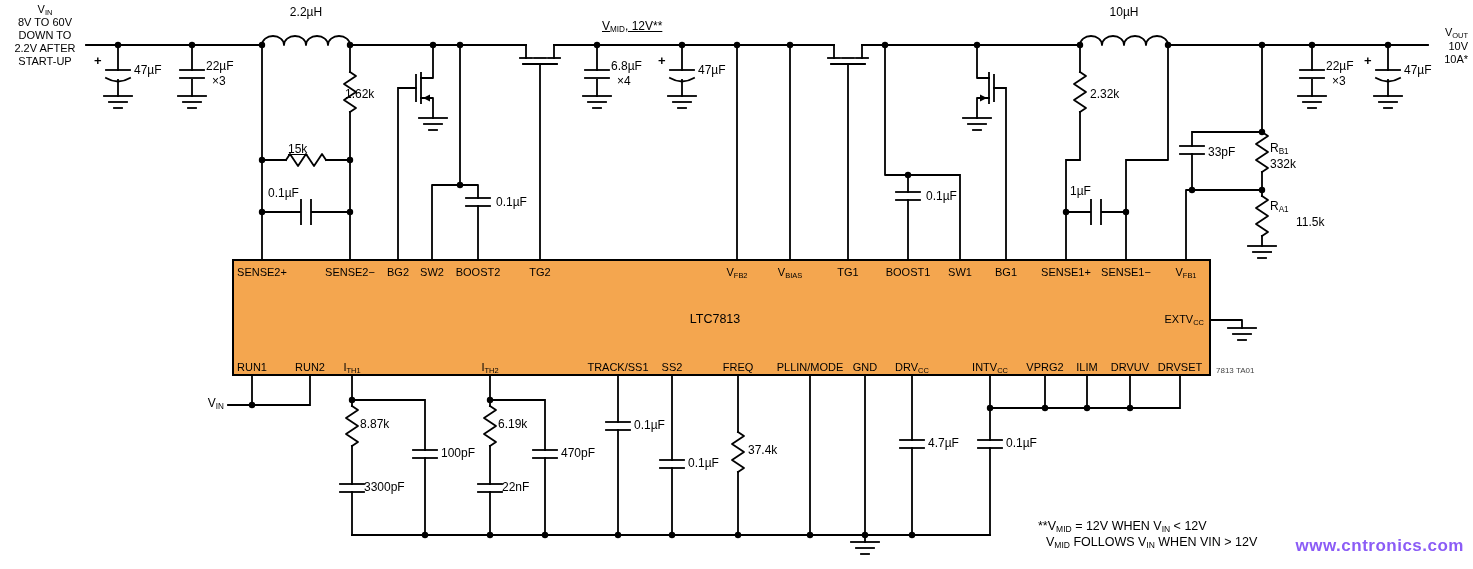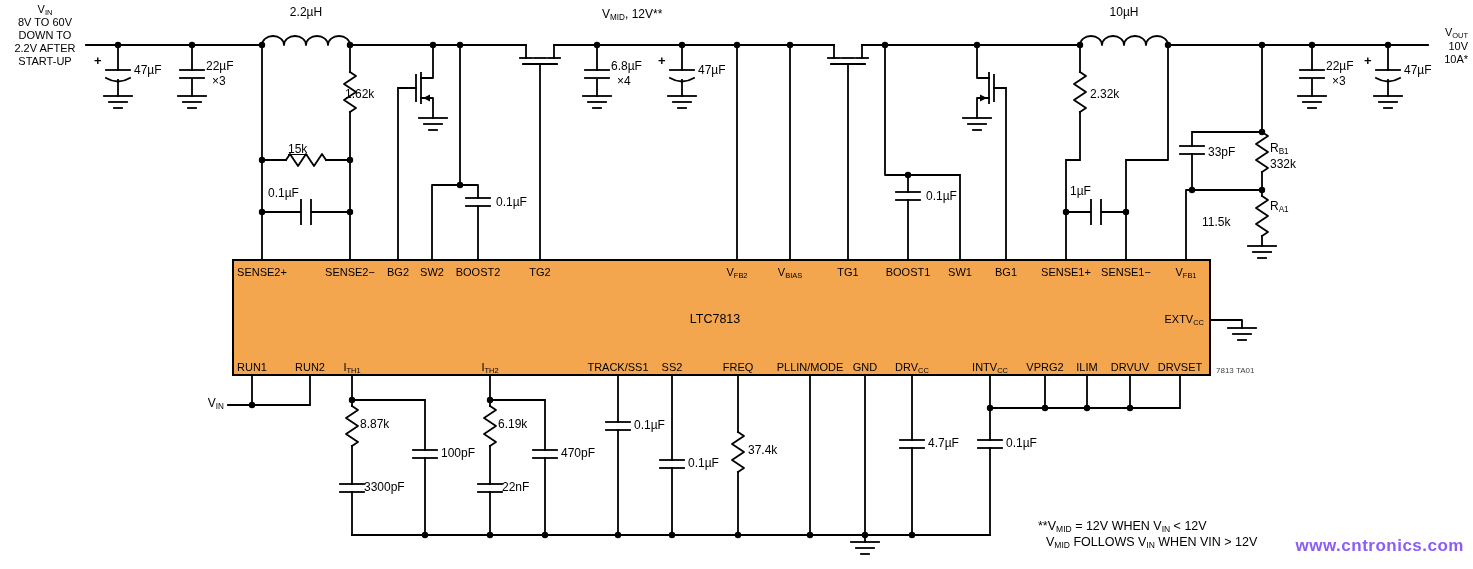--- a/index.html
+++ b/index.html
@@ -270,21 +270,21 @@
   <div>2.2V AFTER</div>
   <div>START-UP</div>
 </div>
 
 <div class="lbl blk" style="left:1408px;top:26px;width:60px;text-align:right;line-height:13.5px;">
   <div><span>V</span><sub>OUT</sub></div>
   <div>10V</div>
   <div>10A*</div>
 </div>
 
-<div class="lbl" style="left:602px;top:8px;">
+<div class="lbl" style="left:602px;top:20px;text-decoration:underline;">
   <span>V</span><sub>MID</sub><span>, 12V**</span>
 </div>
 
 <div class="lbl plus" style="left:94px;top:54px;">+</div>
 <div class="lbl" style="left:134px;top:64px;">47µF</div>
 <div class="lbl" style="left:206px;top:60px;">22µF</div>
 <div class="lbl" style="left:212px;top:75px;">×3</div>
 <div class="lbl ctr" style="left:306px;top:6px;">2.2µH</div>
 <div class="lbl" style="left:345px;top:88px;">1.62k</div>
 <div class="lbl" style="left:288px;top:143px;text-decoration:underline;">15k</div>
@@ -299,21 +299,21 @@
 <div class="lbl" style="left:1090px;top:88px;">2.32k</div>
 <div class="lbl" style="left:1070px;top:185px;">1µF</div>
 <div class="lbl" style="left:1208px;top:146px;">33pF</div>
 <div class="lbl" style="left:1270px;top:142px;">
   <span>R</span><sub>B1</sub>
 </div>
 <div class="lbl" style="left:1270px;top:158px;">332k</div>
 <div class="lbl" style="left:1270px;top:200px;">
   <span>R</span><sub>A1</sub>
 </div>
-<div class="lbl" style="left:1202px;top:216px;">11.5k</div>
+<div class="lbl" style="left:1296px;top:216px;">11.5k</div>
 <div class="lbl" style="left:1326px;top:60px;">22µF</div>
 <div class="lbl" style="left:1332px;top:75px;">×3</div>
 <div class="lbl plus" style="left:1364px;top:54px;">+</div>
 <div class="lbl" style="left:1404px;top:64px;">47µF</div>
 
 <div class="lbl rt" style="left:224px;top:397px;">
   <span>V</span><sub>IN</sub>
 </div>
 <div class="lbl" style="left:360px;top:418px;">8.87k</div>
 <div class="lbl" style="left:364px;top:481px;">3300pF</div>

